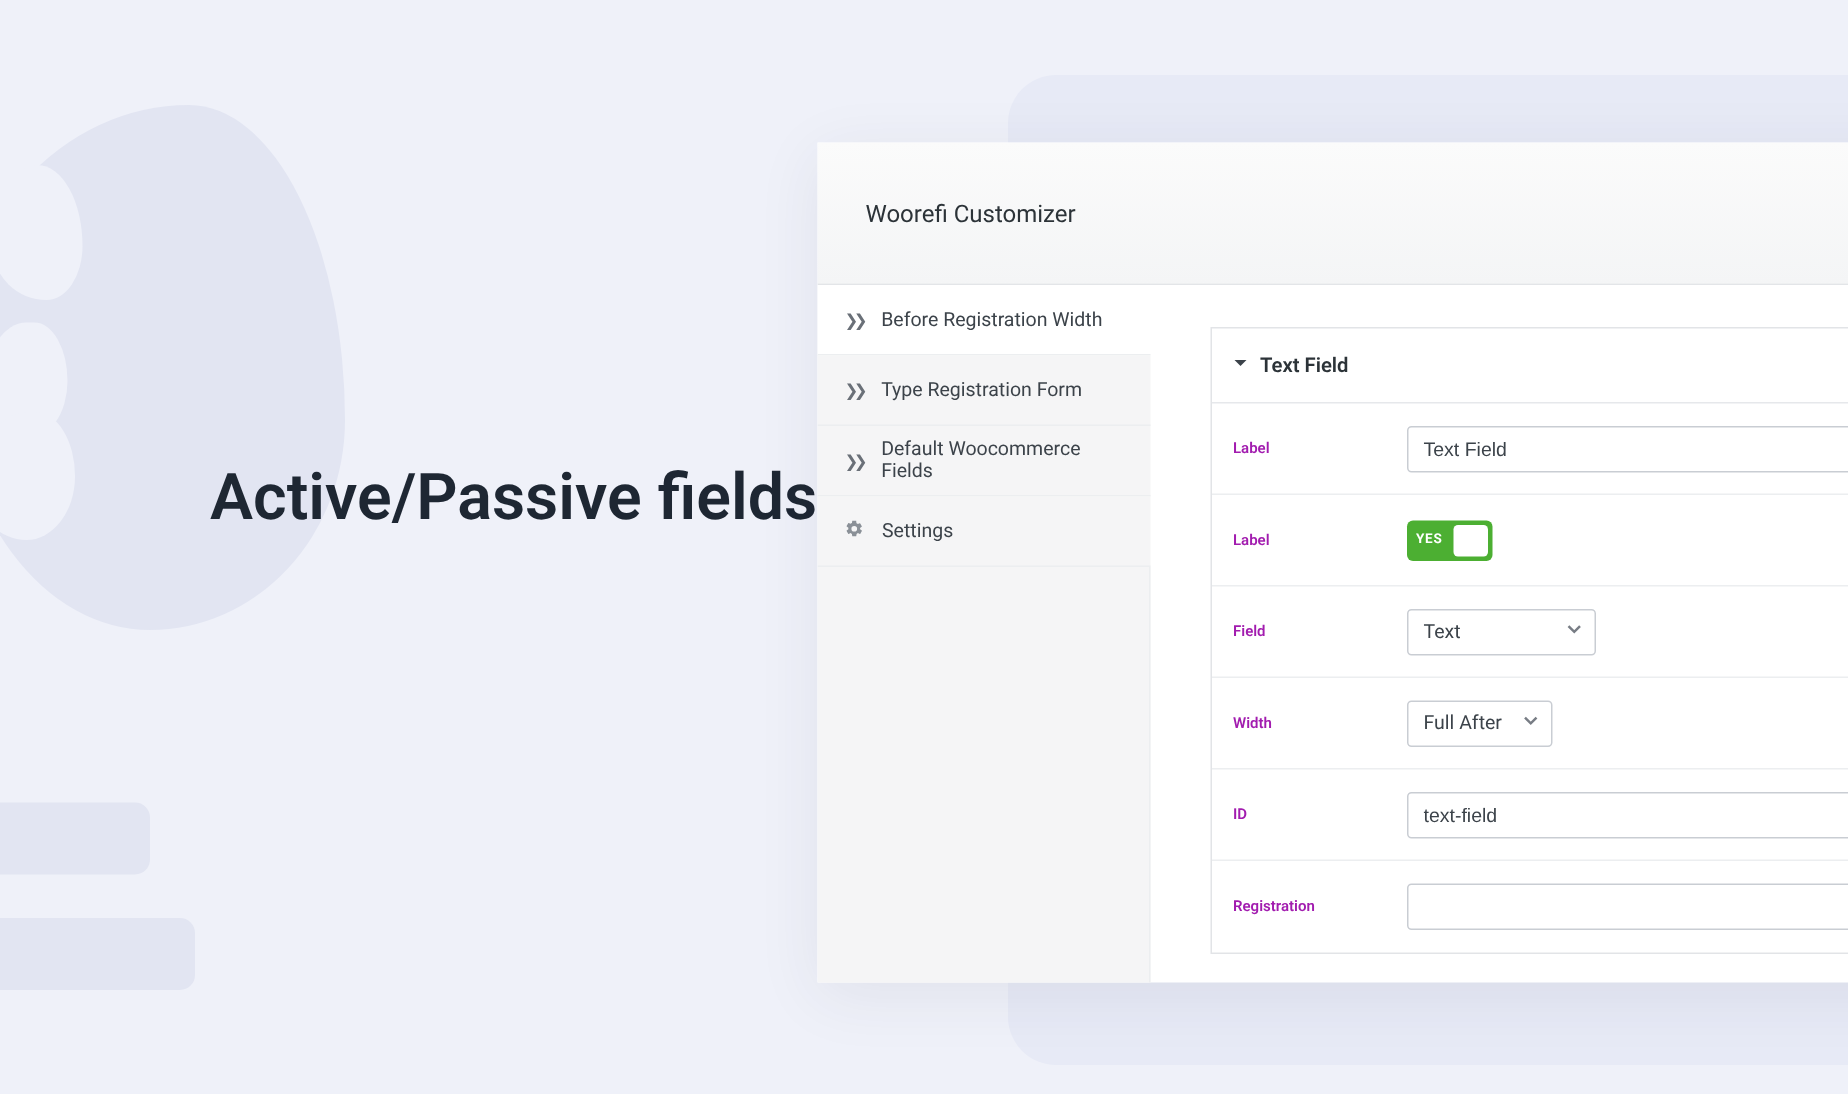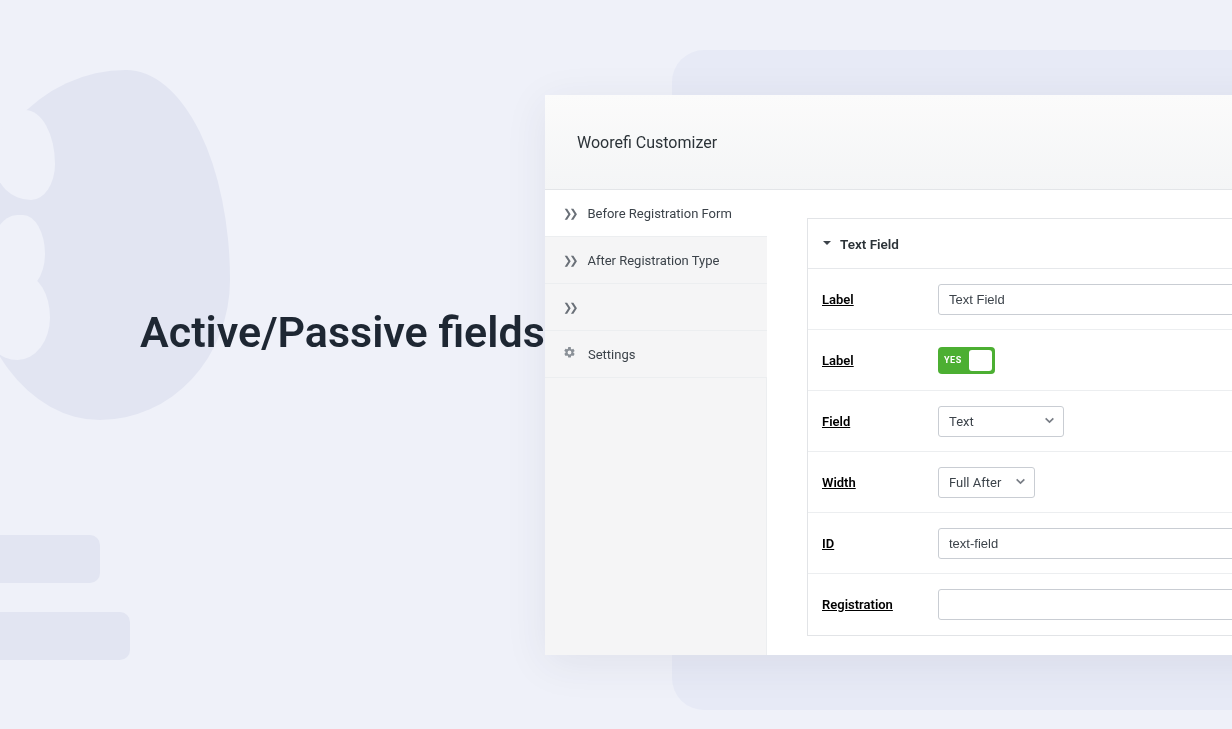--- a/index.html
+++ b/index.html
@@ -194,24 +194,23 @@
   display: flex;
   align-items: center;
   min-height: 61px;
   padding: 12px 14px;
   border-bottom: 1px solid #eceef0;
 }
 .row:last-child { border-bottom: none; }
 .row .label {
   width: 116px;
   flex-shrink: 0;
-  font-size: 13px;
+  font-size: 10px;
   font-weight: 600;
-  color: #000000;
-  text-decoration: underline;
+  color: #a21caf;
 }
 .row .control { flex: 1; }
 
 .text-input {
   width: 100%;
   height: 31px;
   border: 1px solid #c9cdd3;
   border-radius: 3px;
   padding: 0 10px;
   font-size: 13px;
@@ -288,28 +287,29 @@
 <div class="window">
   <div class="titlebar">
     <div class="title">Woorefi Customizer</div>
   </div>
 
   <div class="body">
 
     <div class="sidenav">
       <div class="side-item active">
         <span class="chev">❯❯</span>
-        <span>Before Registration Form</span>
+        <span>Before Registration Width</span>
       </div>
       <div class="side-item">
         <span class="chev">❯❯</span>
-        <span>After Registration Type</span>
+        <span>Type Registration Form</span>
       </div>
       <div class="side-item">
         <span class="chev">❯❯</span>
+        <span>Default Woocommerce Fields</span>
       </div>
       <div class="side-item">
         <span class="gear">
           <svg width="13" height="13" viewBox="0 0 24 24" fill="currentColor">
               <path d="M19.14 12.94a7.07 7.07 0 0 0 .06-.94 7.07 7.07 0 0 0-.06-.94l2.03-1.58a.5.5 0 0 0 .12-.64l-1.92-3.32a.5.5 0 0 0-.6-.22l-2.39.96a7.03 7.03 0 0 0-1.62-.94l-.36-2.54A.5.5 0 0 0 14 2h-4a.5.5 0 0 0-.5.42l-.36 2.54c-.58.24-1.12.55-1.62.94l-2.39-.96a.5.5 0 0 0-.6.22L2.61 8.48a.5.5 0 0 0 .12.64l2.03 1.58c-.04.31-.06.63-.06.94s.02.63.06.94l-2.03 1.58a.5.5 0 0 0-.12.64l1.92 3.32c.13.22.39.31.6.22l2.39-.96c.5.39 1.04.7 1.62.94l.36 2.54c.04.24.25.42.5.42h4c.25 0 .46-.18.5-.42l.36-2.54c.58-.24 1.12-.55 1.62-.94l2.39.96c.21.09.47 0 .6-.22l1.92-3.32a.5.5 0 0 0-.12-.64l-2.03-1.58ZM12 15.5A3.5 3.5 0 1 1 12 8.5a3.5 3.5 0 0 1 0 7Z"></path>
             </svg>
         </span>
         <span>Settings</span>
       </div>
       <div class="rest"></div>

